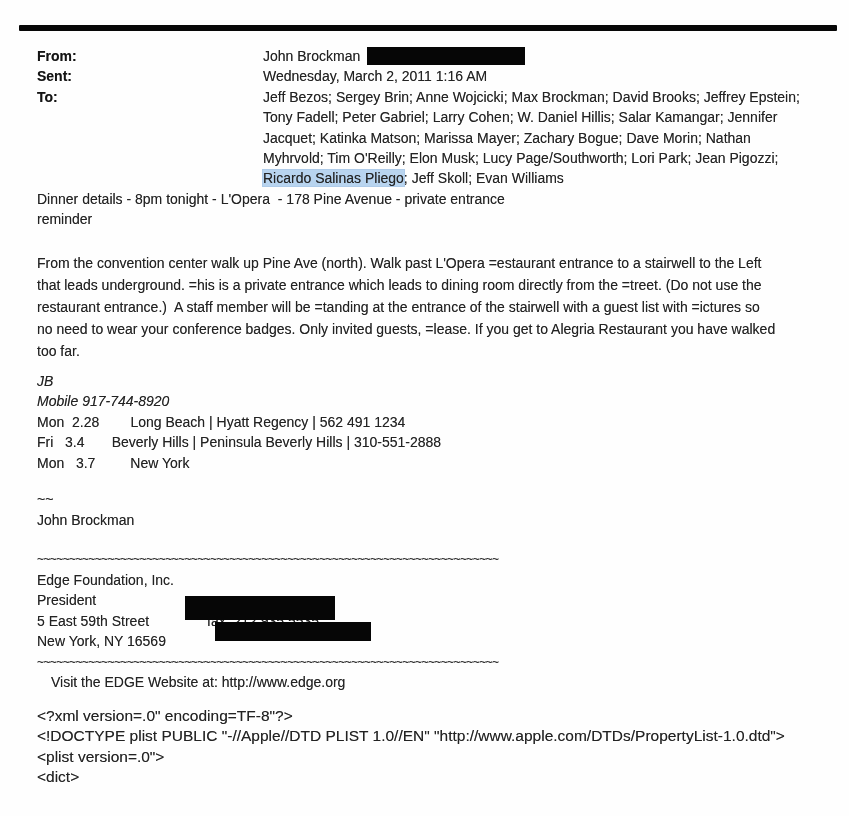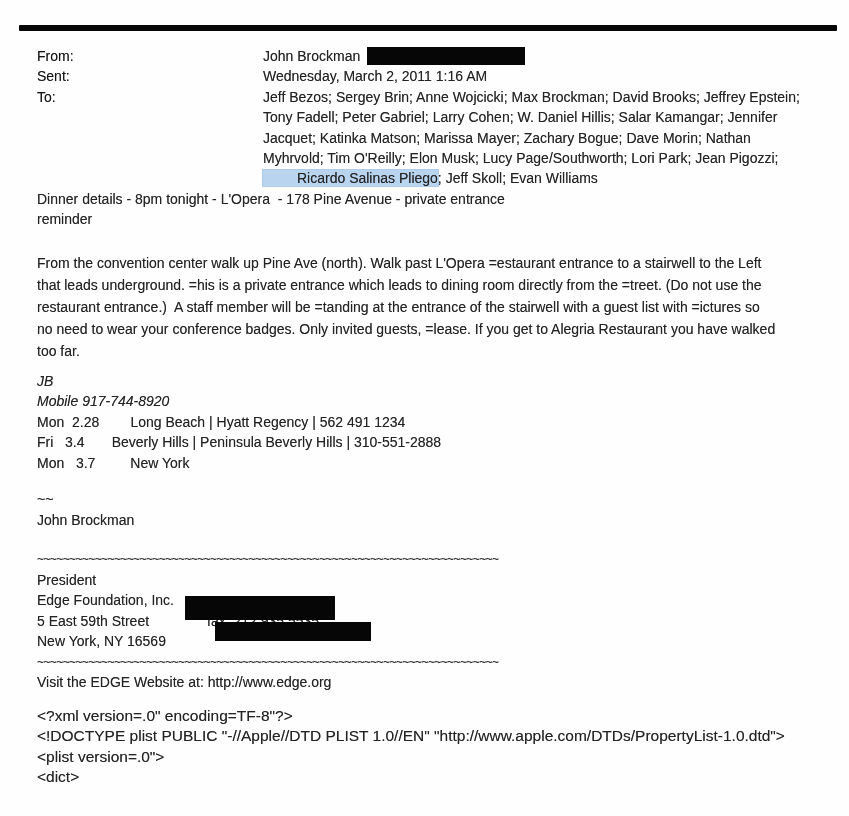--- a/index.html
+++ b/index.html
@@ -23,29 +23,28 @@
   }
   .content {
     position: absolute;
     left: 37px; top: 46px;
     width: 780px;
   }
   .hrow { display: flex; line-height: 20.4px; }
   .hlabel {
     flex: 0 0 226px;
     width: 226px;
-    font-weight: normal;
+    font-weight: bold;
     color: #141414;
   }
   .hvalue { flex: 1; white-space: pre-wrap; }
   .pre { white-space: pre-wrap; }
   .hl {
     background: #b8d4ef;
     box-shadow: 0 0 0 1px #aecbe9;
-    padding-left: 34px;
   }
   .redact-inline {
     display: inline-block;
     width: 158px; height: 18px;
     background: #060606;
     vertical-align: -4px;
     margin-left: 7px;
   }
   .redact {
     position: absolute;
@@ -61,21 +60,21 @@
   .sig-row   { display: flex; }
   .sig-col   { flex: 0 0 170px; width: 170px; }
   .tilde {
     font-size: 12px;
     letter-spacing: -0.6px;
     color: #2e2e2e;
     line-height: 20.5px;
     white-space: nowrap;
     overflow: hidden;
   }
-  .website   { line-height: 20.5px; }
+  .website   { line-height: 20.5px; margin-left: 14px; }
   .xml       { margin-top: 13px; line-height: 20.5px; font-size: 15.5px; }
 </style>
 </head>
 <body>
 
 <div class="page">
 
   <div class="top-rule"></div>
 
   <div class="content">
@@ -119,24 +118,24 @@
 Mon   3.7         New York</div>
 
     <div class="closing">
       <div>~~</div>
       <div>John Brockman</div>
     </div>
 
     <div class="sig">
       <div class="tilde">~~~~~~~~~~~~~~~~~~~~~~~~~~~~~~~~~~~~~~~~~~~~~~~~~~~~~~~~~~~~~~~~~~~~~~~~</div>
       <div class="sig-row">
-        <span class="sig-col">President</span>
+        <span class="sig-col">Edge Foundation, Inc.</span>
       </div>
       <div class="sig-row">
-        <span class="sig-col">Edge Foundation, Inc.</span>
+        <span class="sig-col">President</span>
       </div>
       <div class="sig-row">
         <span class="sig-col">5 East 59th Street</span>
         <span>fax: 212.935.5535</span>
       </div>
       <div class="sig-row">
         <span>New York, NY 16569</span>
       </div>
       <div class="tilde">~~~~~~~~~~~~~~~~~~~~~~~~~~~~~~~~~~~~~~~~~~~~~~~~~~~~~~~~~~~~~~~~~~~~~~~~</div>
     </div>

